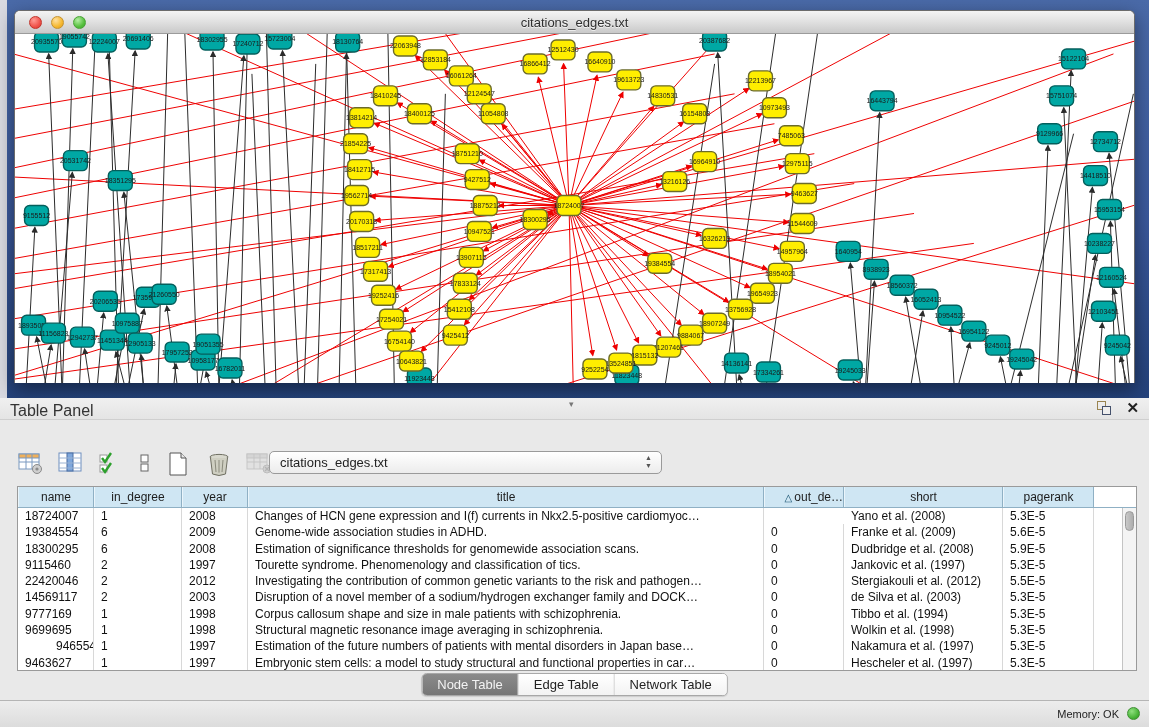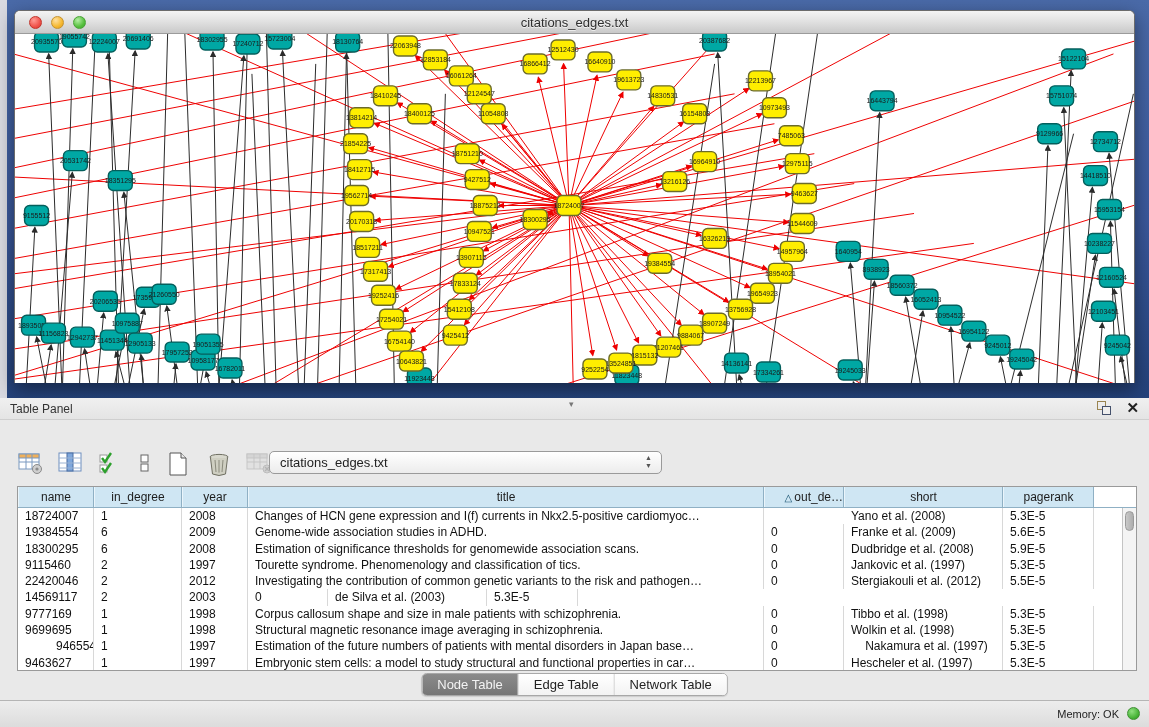--- a/index.html
+++ b/index.html
@@ -33,21 +33,21 @@
   .tl-close { left:14px; background:radial-gradient(circle at 35% 30%, #ff9b94, #f0534b 60%, #d8352c); border:1px solid #c1352c; }
   .tl-min   { left:36px; background:radial-gradient(circle at 35% 30%, #ffe0a0, #f5b830 60%, #dd9a20); border:1px solid #c49330; }
   .tl-zoom  { left:58px; background:radial-gradient(circle at 35% 30%, #b5eea5, #57c03f 60%, #3da32c); border:1px solid #49a236; }
   .graph-area { position:relative; width:1119px; height:349px; background:#ffffff; }
   .graph-area svg { display:block; }
   
   .panel-header {
     position:absolute; left:0; top:398px; width:1149px; height:22px;
     background:linear-gradient(180deg,#f0f0f0,#e4e4e4); border-bottom:1px solid #cfcfcf;
   }
-  .panel-title { position:absolute; left:10px; top:4px; font-size:12px; color:#333; }
+  .panel-title { position:absolute; left:10px; top:4px; font-size:16px; color:#333; }
   .panel-grip { position:absolute; left:569px; top:1px; font-size:9px; color:#777; }
   .float-btn { position:absolute; right:36px; top:3px; width:16px; height:15px; cursor:pointer; }
   .float-btn .sq1 { position:absolute; left:0; top:0; width:9px; height:9px; border:1px solid #9a8450; background:transparent; }
   .float-btn .sq2 { position:absolute; left:5px; top:5px; width:9px; height:9px; border:1px solid #44506b; background:#eee; }
   .close-btn { position:absolute; right:10px; top:1px; font-size:15px; font-weight:bold; color:#222; cursor:pointer; }
   .panel-body { position:absolute; left:0; top:420px; width:1149px; height:280px; background:#e9e9e9; }
   
   .toolbar { position:absolute; left:18px; top:28px; height:30px; display:flex; align-items:center; gap:14px; }
   .tb-icon { width:26px; height:24px; position:relative; display:inline-block; cursor:pointer; }
   .tb-icon svg { display:block; }
@@ -824,49 +824,50 @@
             <div class="td" style="width: 66px;">2012</div>
             <div class="td" style="width: 516px;">Investigating the contribution of common genetic variants to the risk and pathogen…</div>
             <div class="td" style="width: 80px;">0</div>
             <div class="td" style="width: 159px;">Stergiakouli et al. (2012)</div>
             <div class="td" style="width: 91px;">5.5E-5</div>
           </div>
           <div class="tr">
             <div class="td" style="width: 76px;">14569117</div>
             <div class="td" style="width: 88px;">2</div>
             <div class="td" style="width: 66px;">2003</div>
+            <div class="td" style="width: 516px;">Disruption of a novel member of a sodium/hydrogen exchanger family and DOCK…</div>
             <div class="td" style="width: 80px;">0</div>
             <div class="td" style="width: 159px;">de Silva et al. (2003)</div>
             <div class="td" style="width: 91px;">5.3E-5</div>
           </div>
           <div class="tr">
             <div class="td" style="width: 76px;">9777169</div>
             <div class="td" style="width: 88px;">1</div>
             <div class="td" style="width: 66px;">1998</div>
             <div class="td" style="width: 516px;">Corpus callosum shape and size in male patients with schizophrenia.</div>
             <div class="td" style="width: 80px;">0</div>
-            <div class="td" style="width: 159px;">Tibbo et al. (1998)</div>
+            <div class="td" style="width: 159px;">Tibbo et al. (1994)</div>
             <div class="td" style="width: 91px;">5.3E-5</div>
           </div>
           <div class="tr">
             <div class="td" style="width: 76px;">9699695</div>
             <div class="td" style="width: 88px;">1</div>
             <div class="td" style="width: 66px;">1998</div>
             <div class="td" style="width: 516px;">Structural magnetic resonance image averaging in schizophrenia.</div>
             <div class="td" style="width: 80px;">0</div>
             <div class="td" style="width: 159px;">Wolkin et al. (1998)</div>
             <div class="td" style="width: 91px;">5.3E-5</div>
           </div>
           <div class="tr">
             <div class="td" style="width: 76px; padding-left: 38px;">9465546</div>
             <div class="td" style="width: 88px;">1</div>
             <div class="td" style="width: 66px;">1997</div>
             <div class="td" style="width: 516px;">Estimation of the future numbers of patients with mental disorders in Japan base…</div>
             <div class="td" style="width: 80px;">0</div>
-            <div class="td" style="width: 159px; text-align: center;">Nakamura et al. (1997)</div>
+            <div class="td" style="width: 159px;">Nakamura et al. (1997)</div>
             <div class="td" style="width: 91px;">5.3E-5</div>
           </div>
           <div class="tr">
             <div class="td" style="width: 76px;">9463627</div>
             <div class="td" style="width: 88px;">1</div>
             <div class="td" style="width: 66px;">1997</div>
             <div class="td" style="width: 516px;">Embryonic stem cells: a model to study structural and functional properties in car…</div>
             <div class="td" style="width: 80px;">0</div>
             <div class="td" style="width: 159px;">Hescheler et al. (1997)</div>
             <div class="td" style="width: 91px;">5.3E-5</div>

